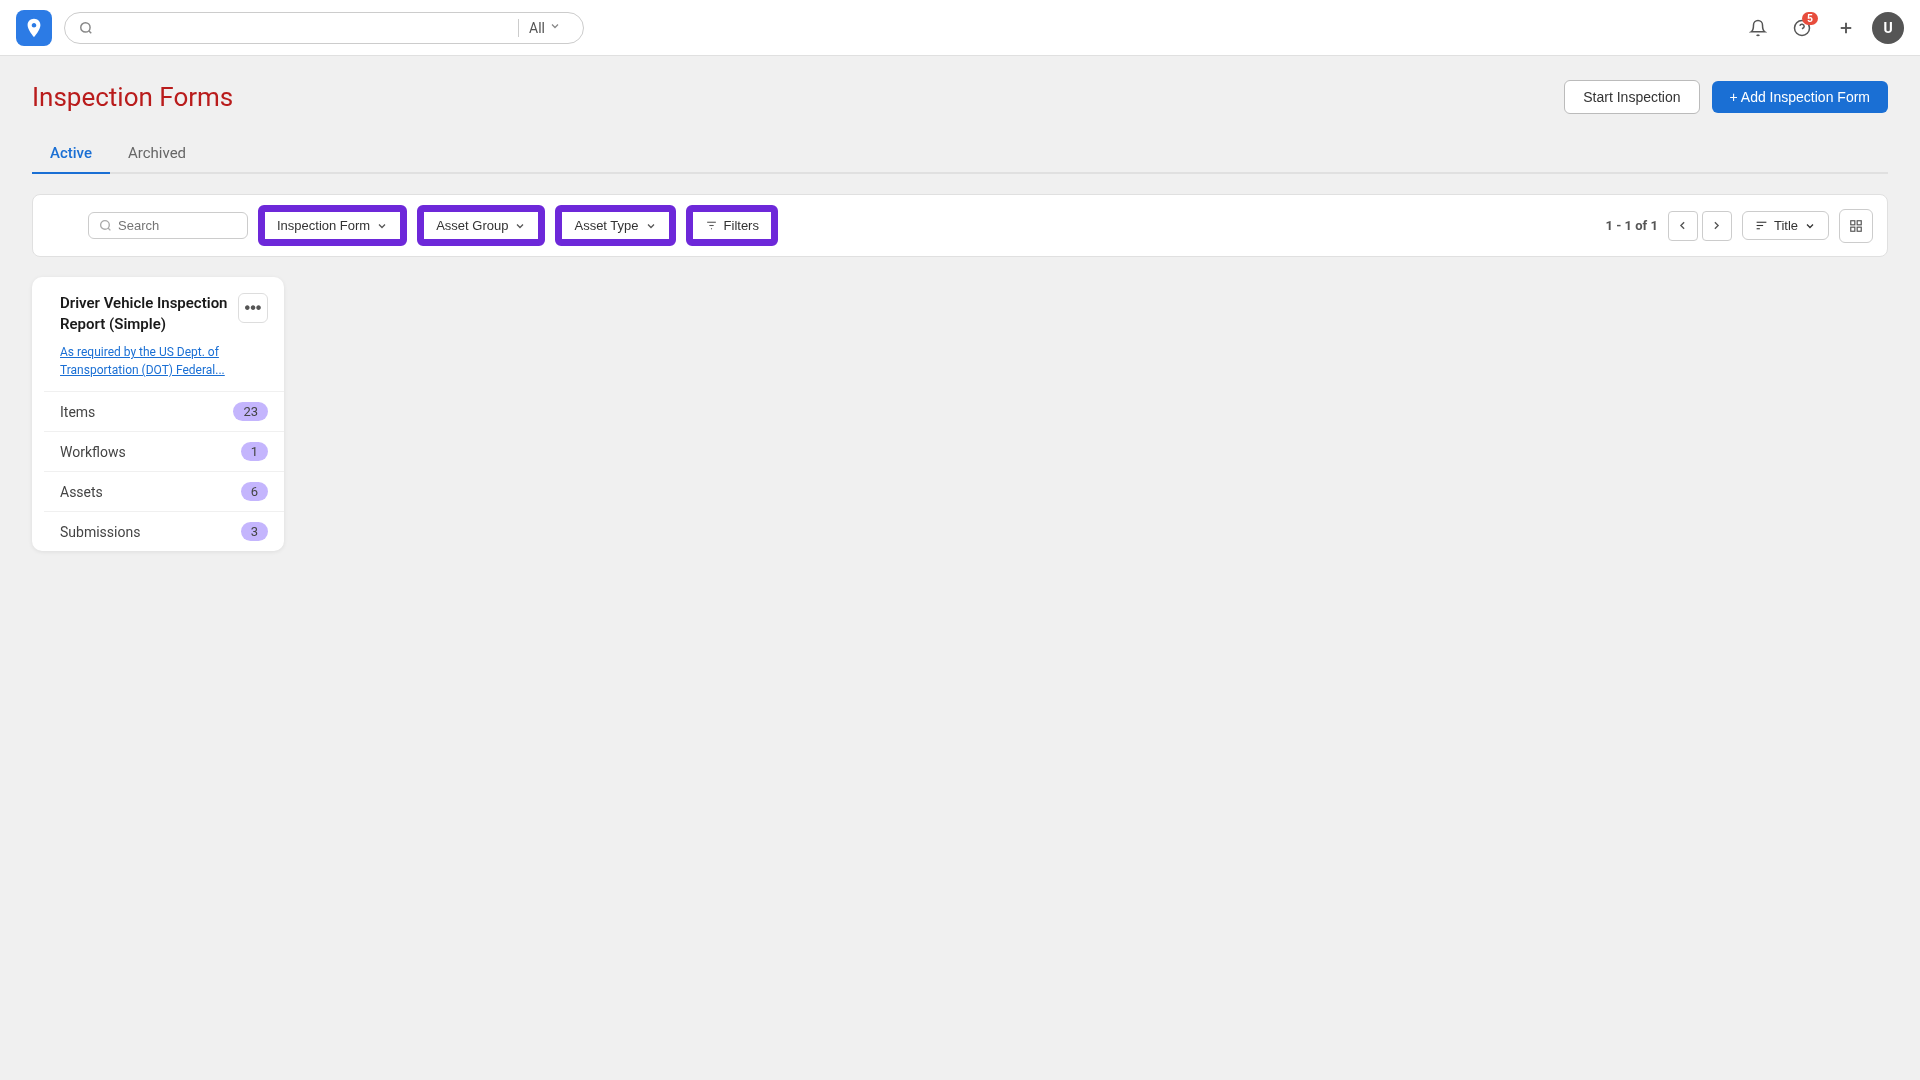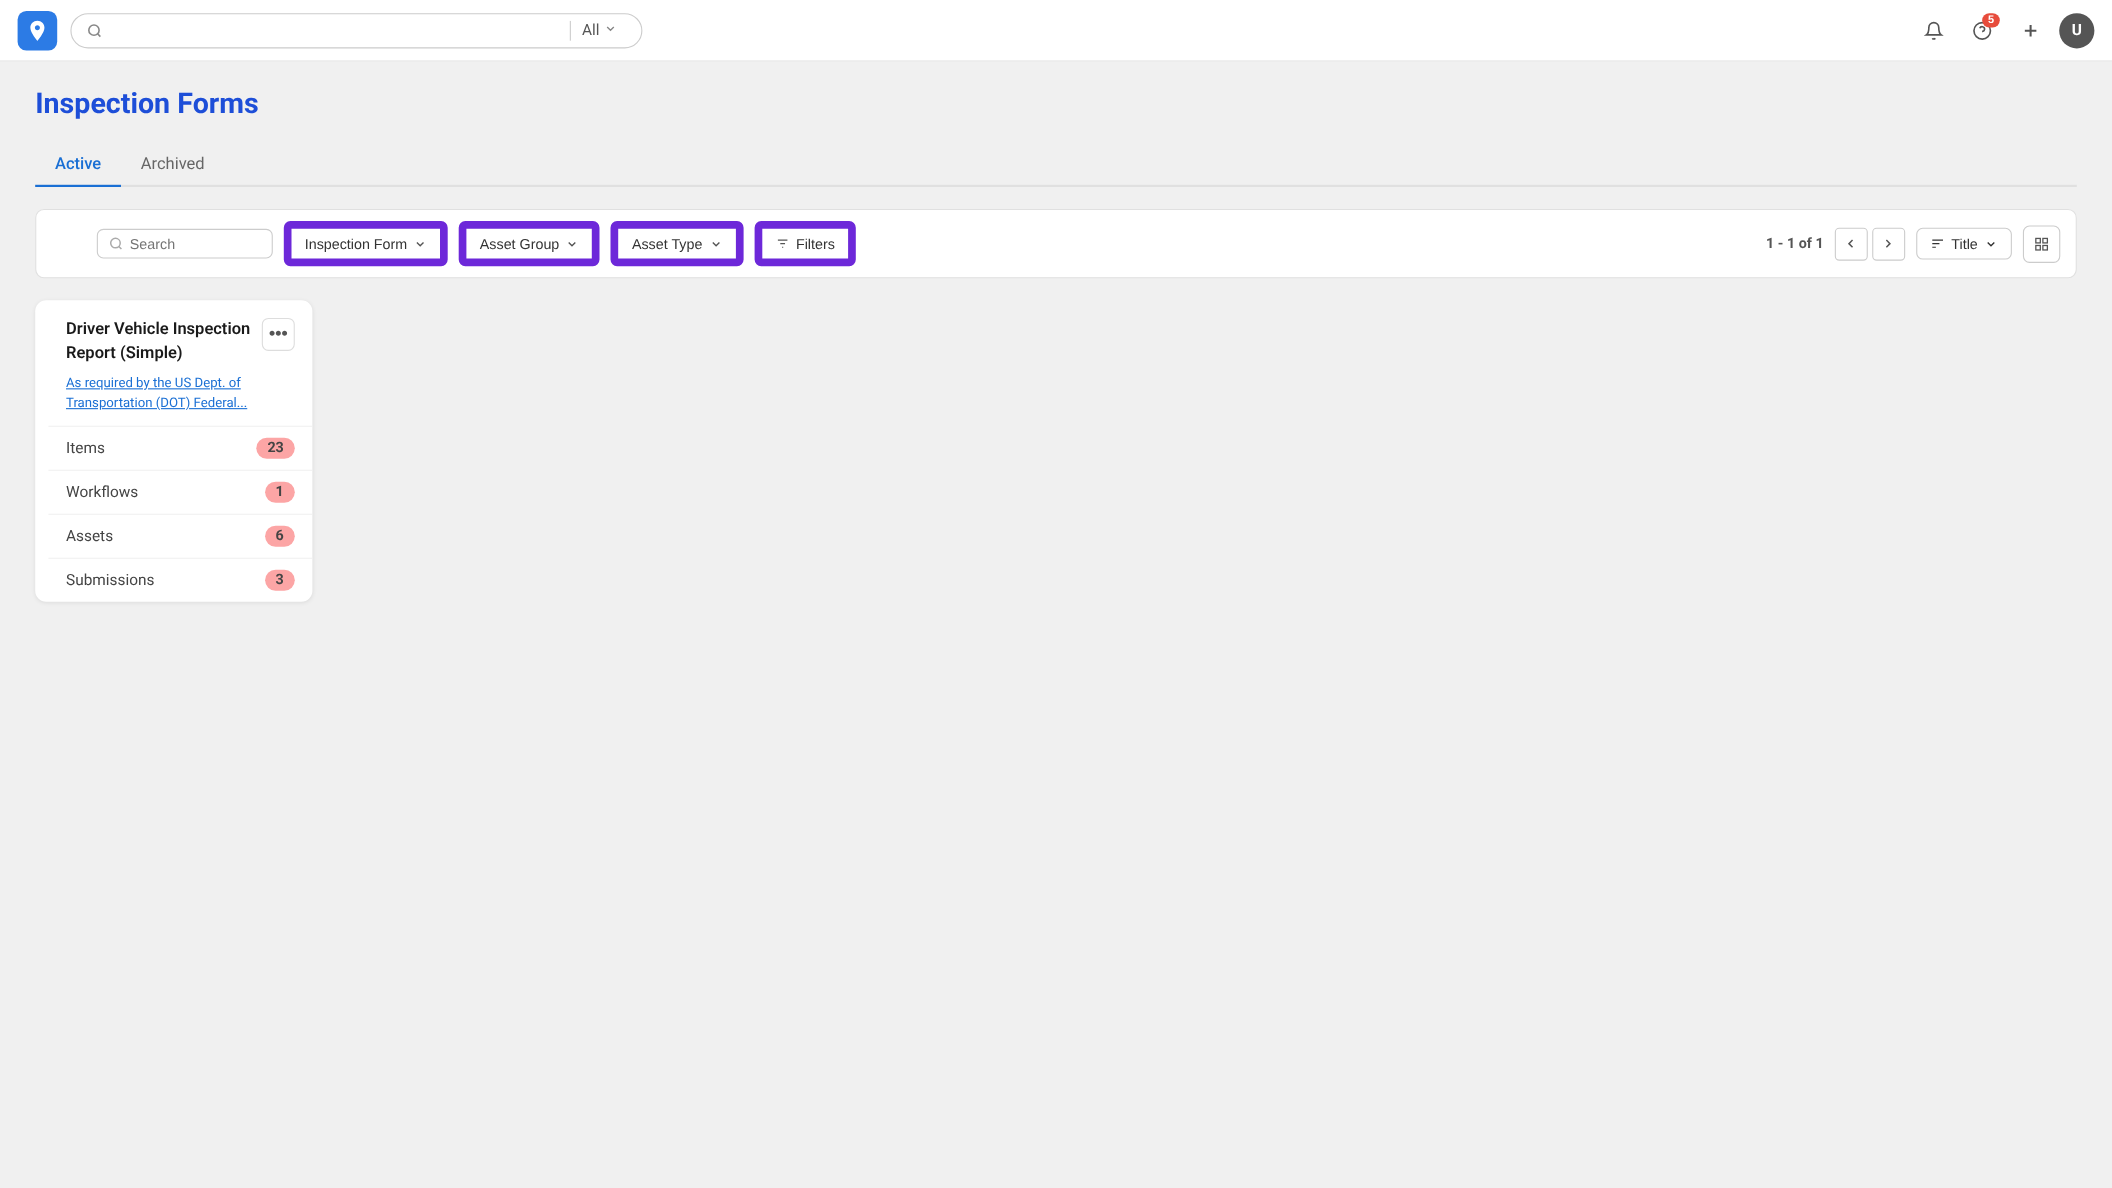--- a/index.html
+++ b/index.html
@@ -117,22 +117,22 @@
 
     
     .page-header {
       display: flex;
       align-items: center;
       justify-content: space-between;
       margin-bottom: 20px;
     }
     .page-title {
       font-size: 26px;
-      font-weight: 700;
-      color: #1d4ed8;
+      font-weight: 400;
+      color: #b91c1c;
     }
     .header-actions {
       display: flex;
       gap: 12px;
       align-items: center;
     }
     .btn-outline {
       padding: 8px 18px;
       border: 1.5px solid #bbb;
       border-radius: 6px;
@@ -329,26 +329,26 @@
       display: flex;
       align-items: center;
       justify-content: space-between;
       padding: 10px 16px;
       border-bottom: 1px solid #f0f0f0;
       font-size: 14px;
       color: #444;
     }
     .card-stat-row:last-child { border-bottom: none; }
     .stat-badge {
-      background: #fca5a5;
+      background: #c4b5fd;
       border-radius: 12px;
       padding: 2px 10px;
       font-size: 13px;
       color: #444;
-      font-weight: 700;
+      font-weight: 400;
     }
   </style>
 </head>
 <body>
 
 <div class="topbar">
   <div class="topbar-logo">
     <svg viewBox="0 0 24 24" fill="white">
       <path d="M12 2C8 2 5 5 5 9c0 5 7 13 7 13s7-8 7-13c0-4-3-7-7-7zm0 9.5c-1.4 0-2.5-1.1-2.5-2.5S10.6 6.5 12 6.5 14.5 7.6 14.5 9 13.4 11.5 12 11.5z"></path>
     </svg>
@@ -393,20 +393,24 @@
       </svg>
     </button>
     <div class="user-avatar">U</div>
   </div>
 </div>
 
 <div class="main-content">
 
   <div class="page-header">
     <h1 class="page-title">Inspection Forms</h1>
+    <div class="header-actions">
+      <button class="btn-outline">Start Inspection</button>
+      <button class="btn-primary">+ Add Inspection Form</button>
+    </div>
   </div>
 
   <div class="tabs">
     <div class="tab active">Active</div>
     <div class="tab">Archived</div>
   </div>
 
   <div class="filter-bar">
     <div class="search-input-wrap">
       <svg width="13" height="13" viewBox="0 0 24 24" fill="none" stroke="currentColor" stroke-width="2.5">

